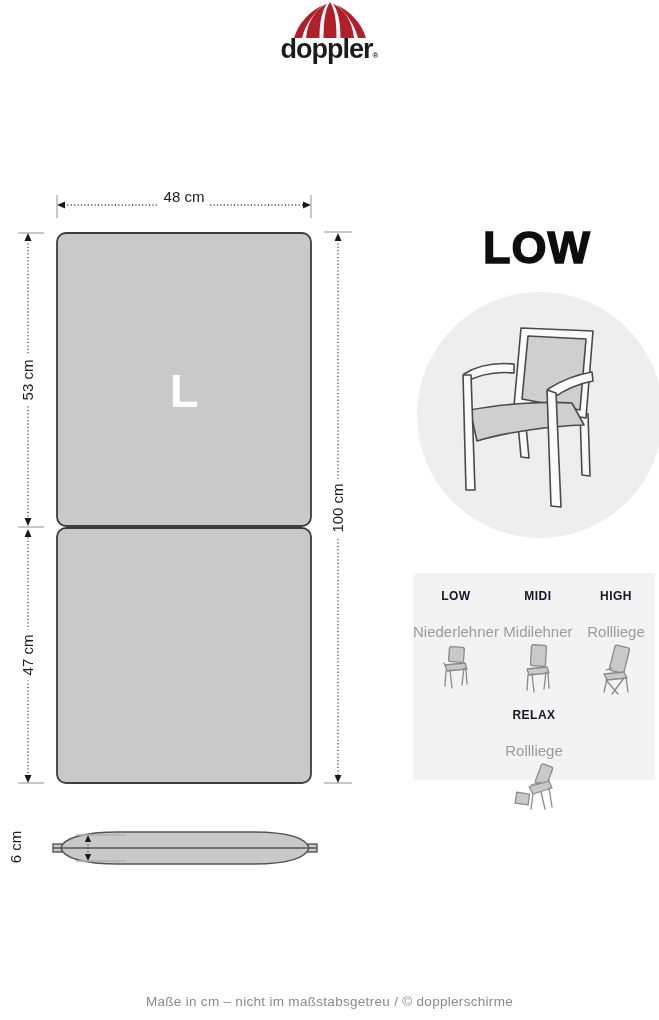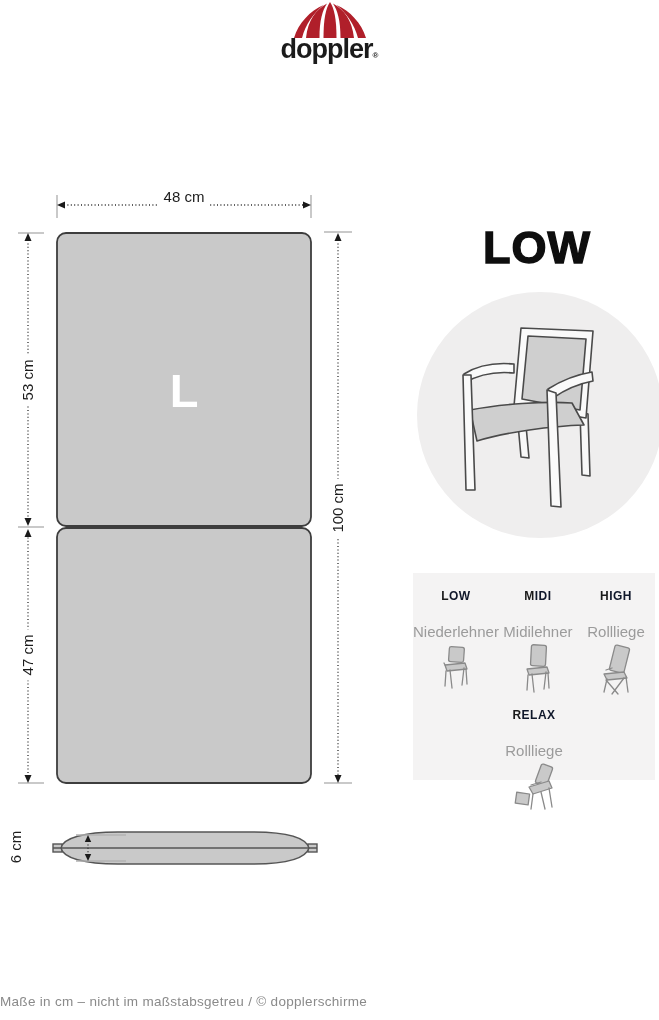--- a/index.html
+++ b/index.html
@@ -40,21 +40,21 @@
   .legend-row2 { display:flex; justify-content:center; gap:20px; margin-top:8px; }
   .legend-row2 .legend-item { text-align:center; }
   .legend-head { font-size:12px; font-weight:bold; letter-spacing:0.5px; }
   .legend-head .k { color:#1a1a1a; }
   .legend-head .r { color:#0f172a; }
   .legend-sub { font-size:15px; color:#9b9b9b; margin-top:20px; }
   .legend-icon { margin-top:4px; }
   .legend-icon svg { display:inline-block; }
   
   .footer {
-    position:absolute; left:0; top:994px; width:659px; text-align:left;
+    position:absolute; left:0; top:994px; width:659px; text-align:center;
     font-size:13.5px; color:#8a8a8a; letter-spacing:0.3px;
   }
   .svg-layer { position:absolute; left:0; top:0; }
 </style>
 </head>
 <body>
 
 <div class="canvas">
 
   <div class="logo">

